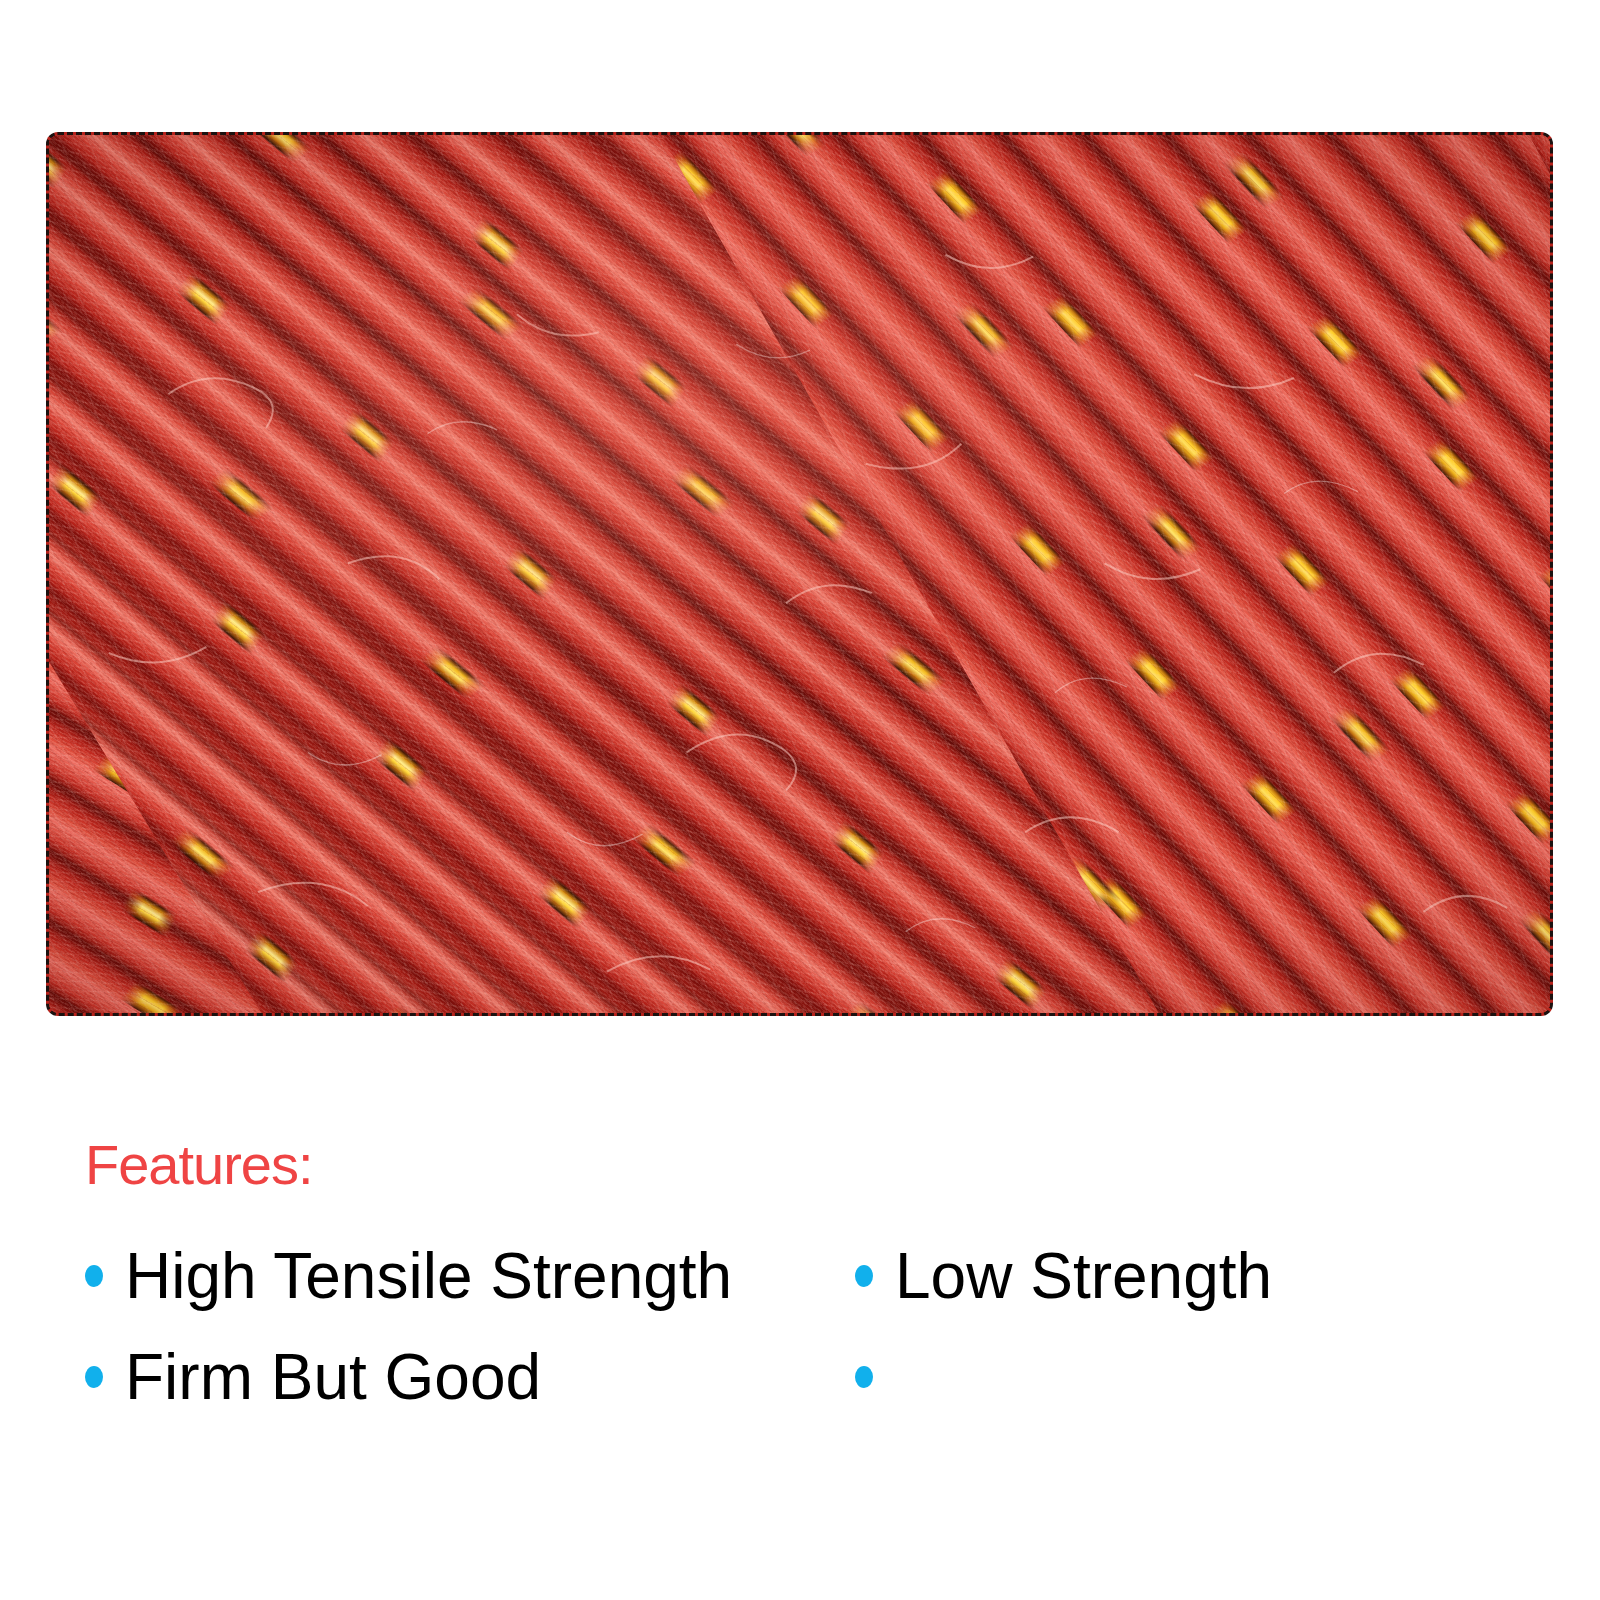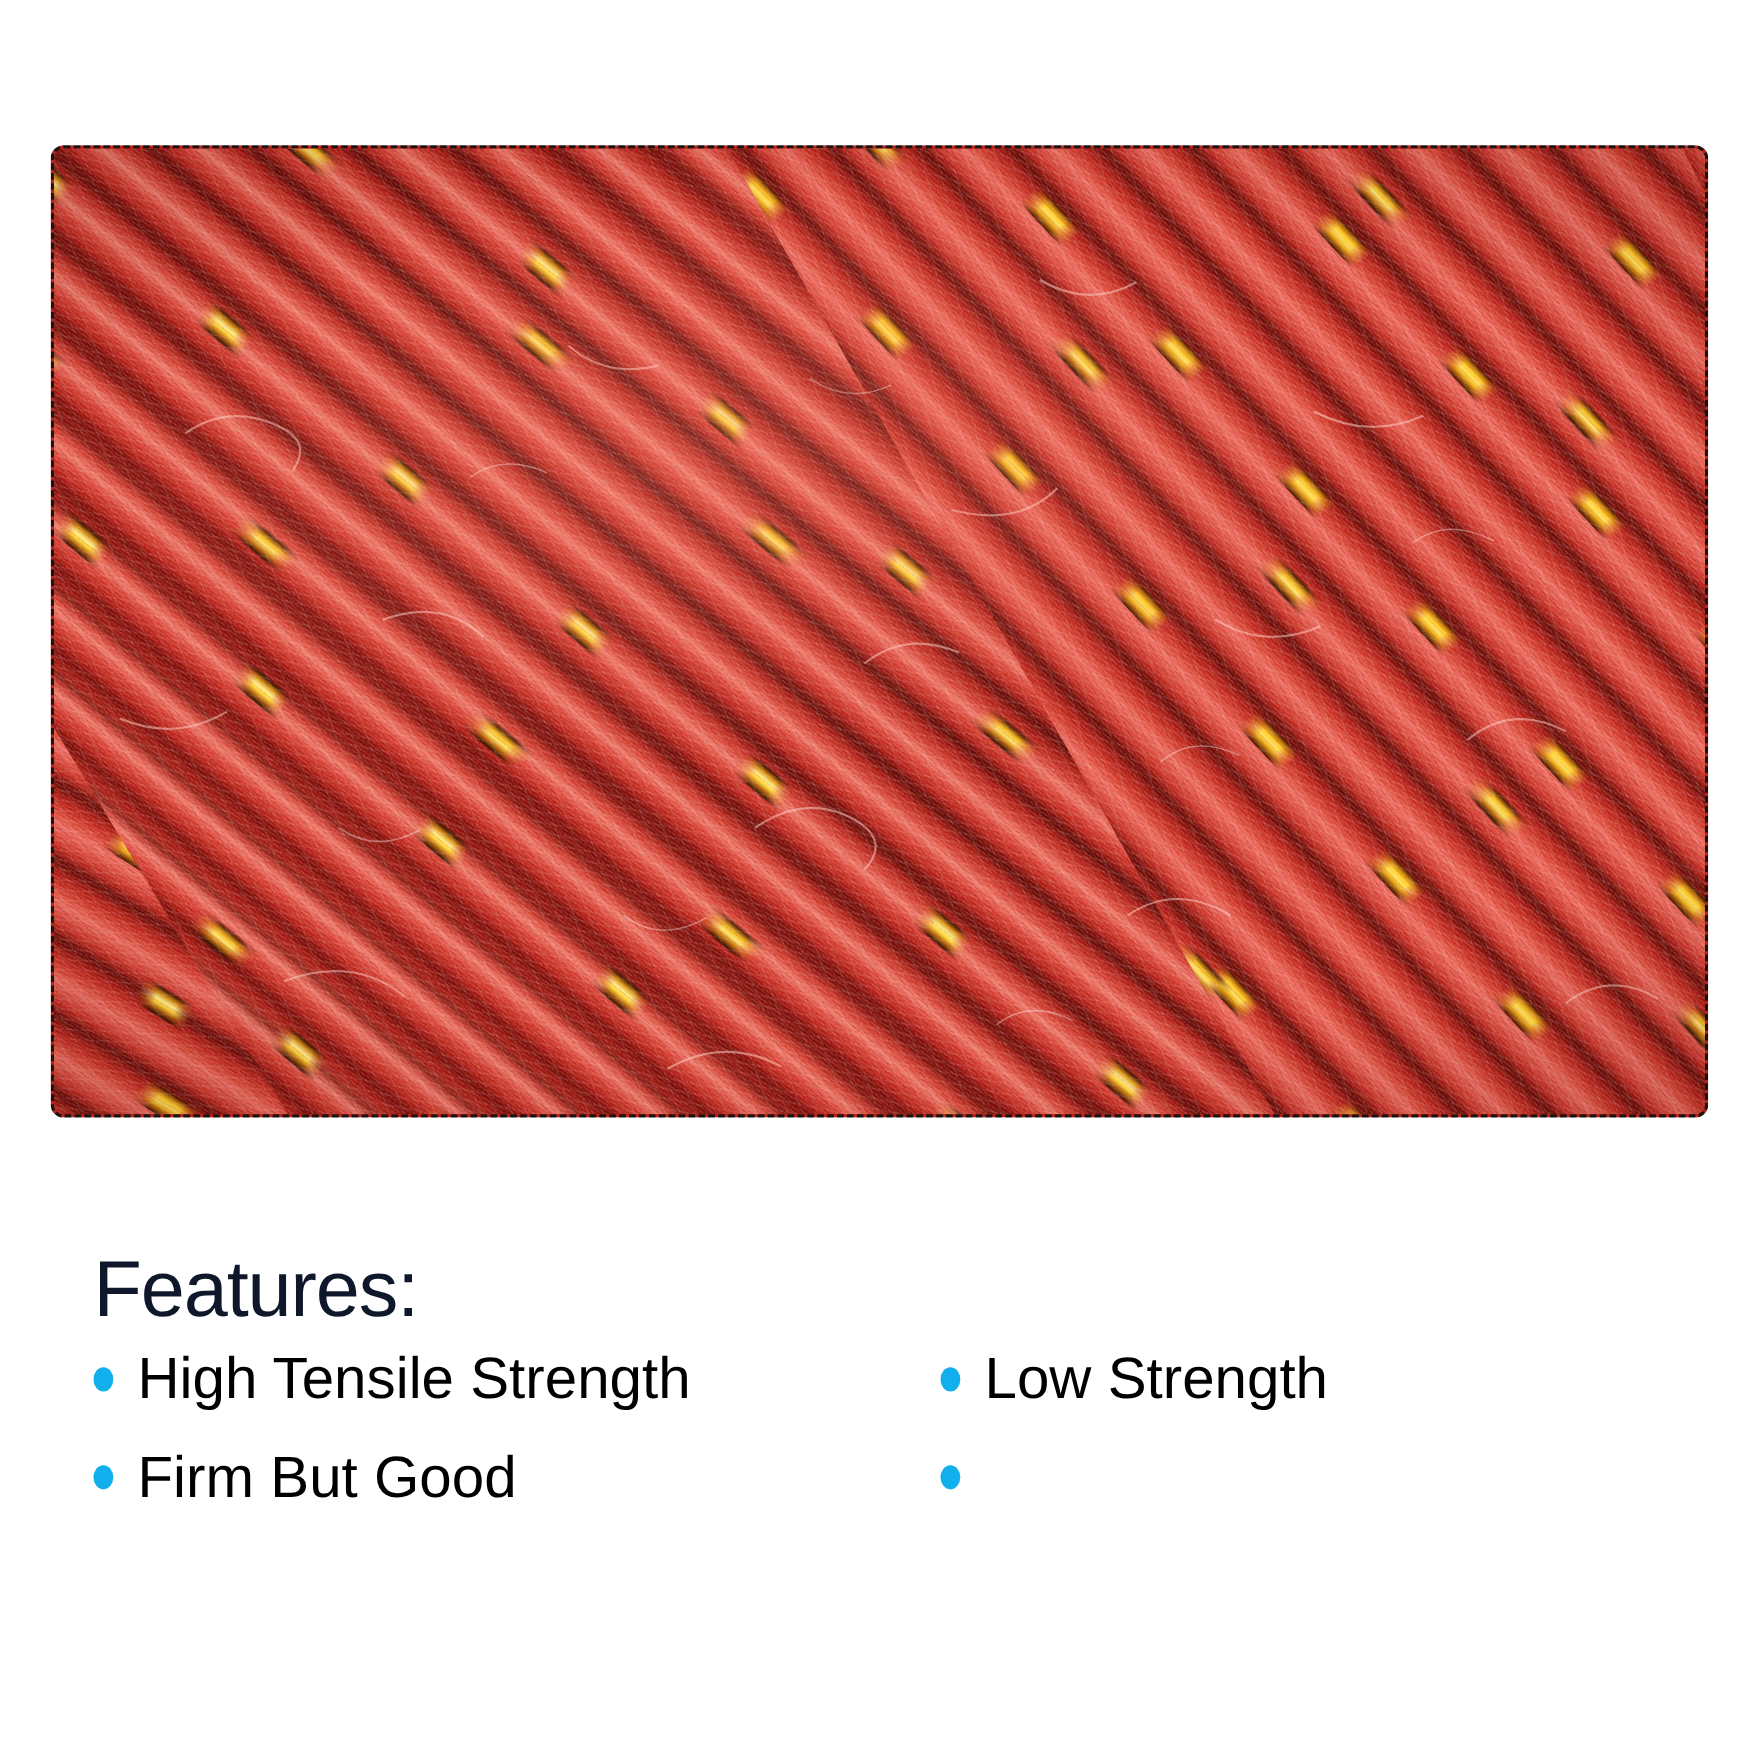--- a/index.html
+++ b/index.html
@@ -199,47 +199,47 @@
     pointer-events:none;
   }
 
   
   #features{
     position:absolute;
     left:85px; top:1138px;
     width:1440px;
   }
   #features-title{
-    color:#0f172a;
-    font-size:72px;
+    color:#ef4444;
+    font-size:56px;
     line-height:0.95;
     font-weight:400;
     letter-spacing:-1px;
-    margin:0 0 20px 0;
+    margin:0 0 52px 0;
     white-space:nowrap;
   }
   .feature-grid{
     display:grid;
     grid-template-columns:770px 1fr;
     row-gap:34px;
   }
   .feature-item{
     display:flex;
     align-items:center;
     gap:22px;
   }
   .bullet{
     flex:0 0 auto;
     width:18px;height:22px;
     border-radius:50%;
     background:#11b0ec;
   }
   .feature-label{
     color:#000000;
-    font-size:53px;
+    font-size:64px;
     line-height:1.04;
     white-space:nowrap;
   }
 </style>
 </head>
 <body>
 
 <div id="photo-frame">
   <div id="photo-inner">
 

